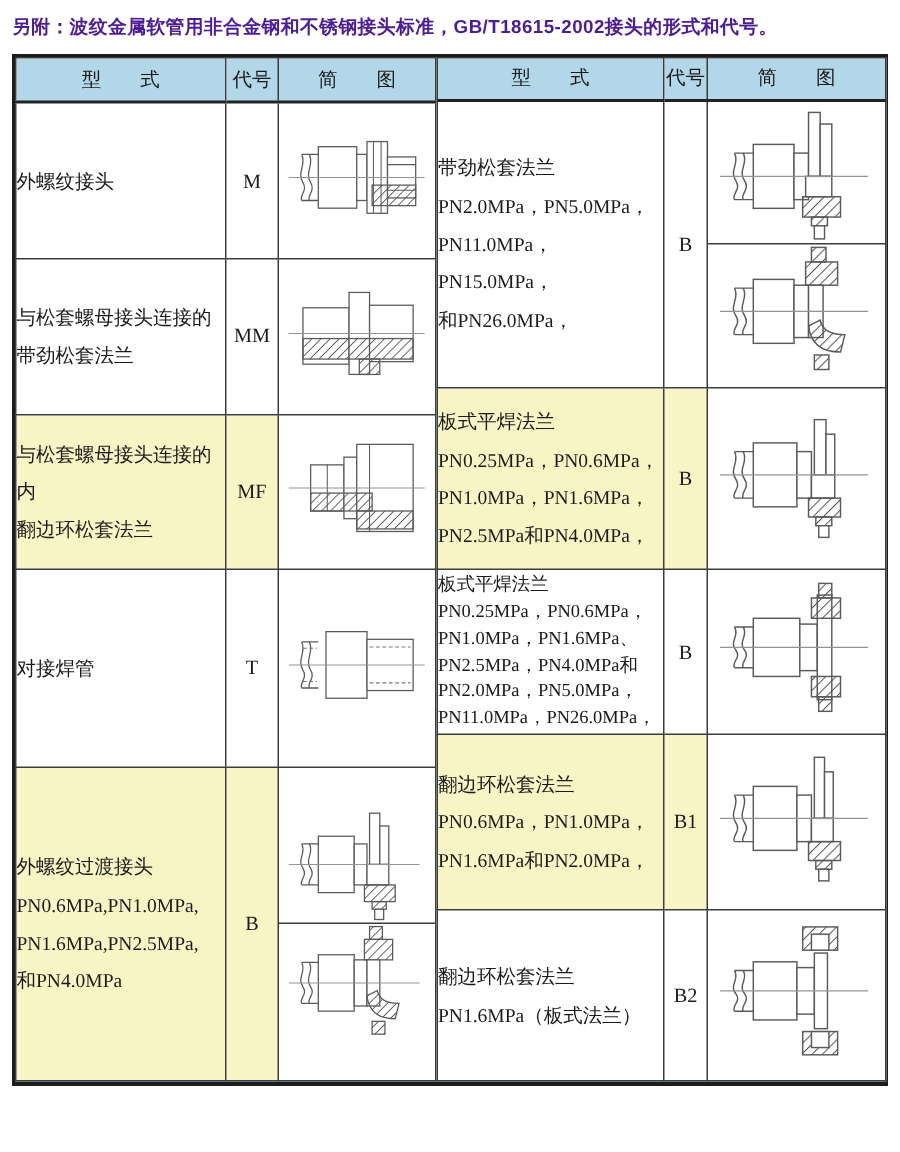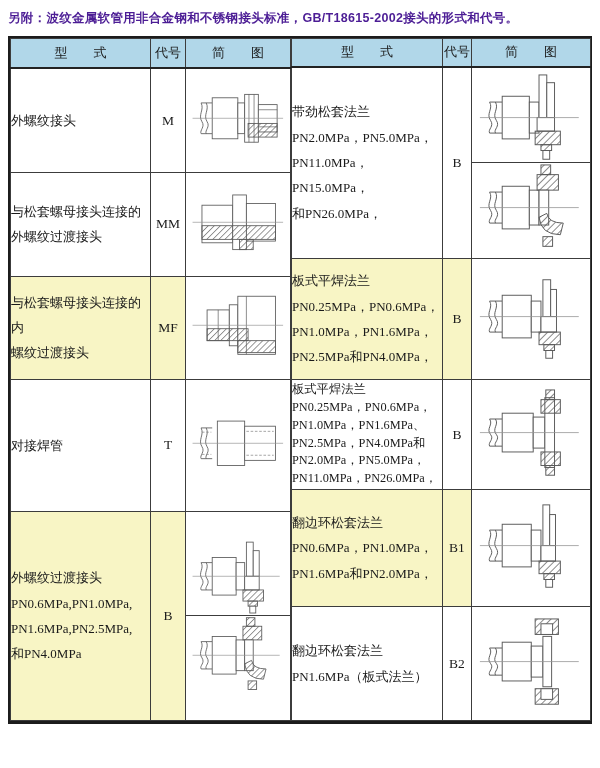--- a/index.html
+++ b/index.html
@@ -69,36 +69,36 @@
           <rect x="80" y="30" width="22" height="32"></rect>
           <line x1="80" y1="36" x2="102" y2="36" class="thin"></line>
               <line x1="80" y1="56" x2="102" y2="56" class="thin"></line>
           <rect x="68" y="52" width="34" height="16" class="hh"></rect>
           <line x1="3" y1="46" x2="109" y2="46" class="cl"></line>
         </svg>
       </td>
     </tr>
     <tr style="height:98px">
       <td class="type">与松套螺母接头连接的
-外螺纹过渡接头</td>
+带劲松套法兰</td>
       <td class="code">MM</td>
       <td class="diag">
         <svg class="dg" viewBox="0 0 112 92">
           <rect x="14" y="26" width="36" height="44"></rect>
           <rect x="50" y="14" width="16" height="64"></rect>
           <rect x="66" y="24" width="34" height="44"></rect>
           <rect x="14" y="50" width="86" height="16" class="hh"></rect>
           <rect x="58" y="66" width="16" height="12" class="hh"></rect>
           <line x1="3" y1="46" x2="109" y2="46" class="cl"></line>
         </svg>
       </td>
     </tr>
     <tr style="height:98px">
       <td class="type hl">与松套螺母接头连接的内
-螺纹过渡接头</td>
+翻边环松套法兰</td>
       <td class="code hl">MF</td>
       <td class="diag">
         <svg class="dg" viewBox="0 0 112 92">
           <rect x="20" y="28" width="26" height="36"></rect>
           <line x1="33" y1="28" x2="33" y2="64" class="thin"></line>
           <rect x="46" y="22" width="10" height="48"></rect>
           <rect x="56" y="12" width="44" height="68"></rect>
           <line x1="66" y1="12" x2="66" y2="80" class="thin"></line>
           <rect x="20" y="50" width="48" height="14" class="hh"></rect>
           <rect x="56" y="64" width="44" height="14" class="hh"></rect>

